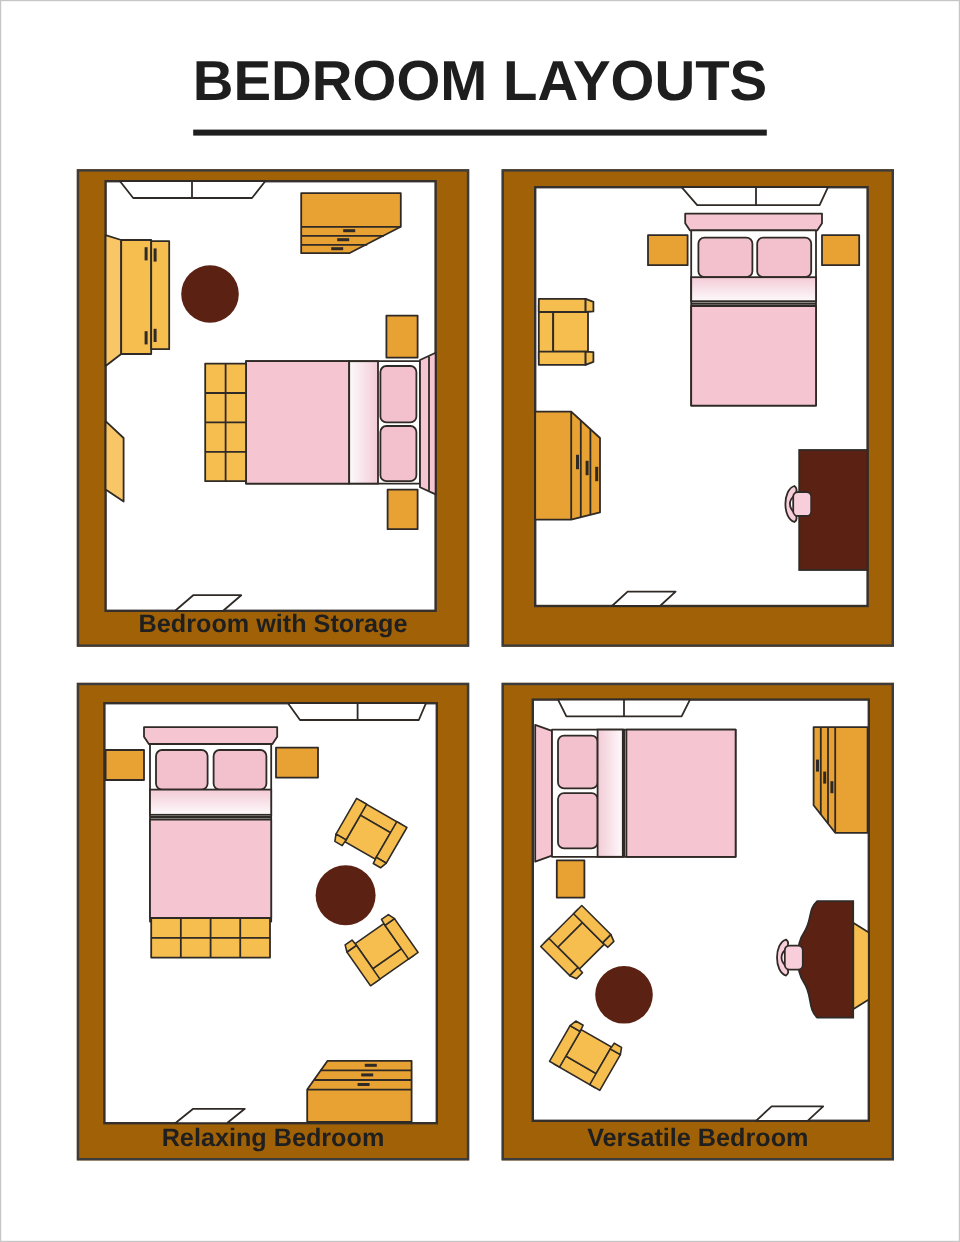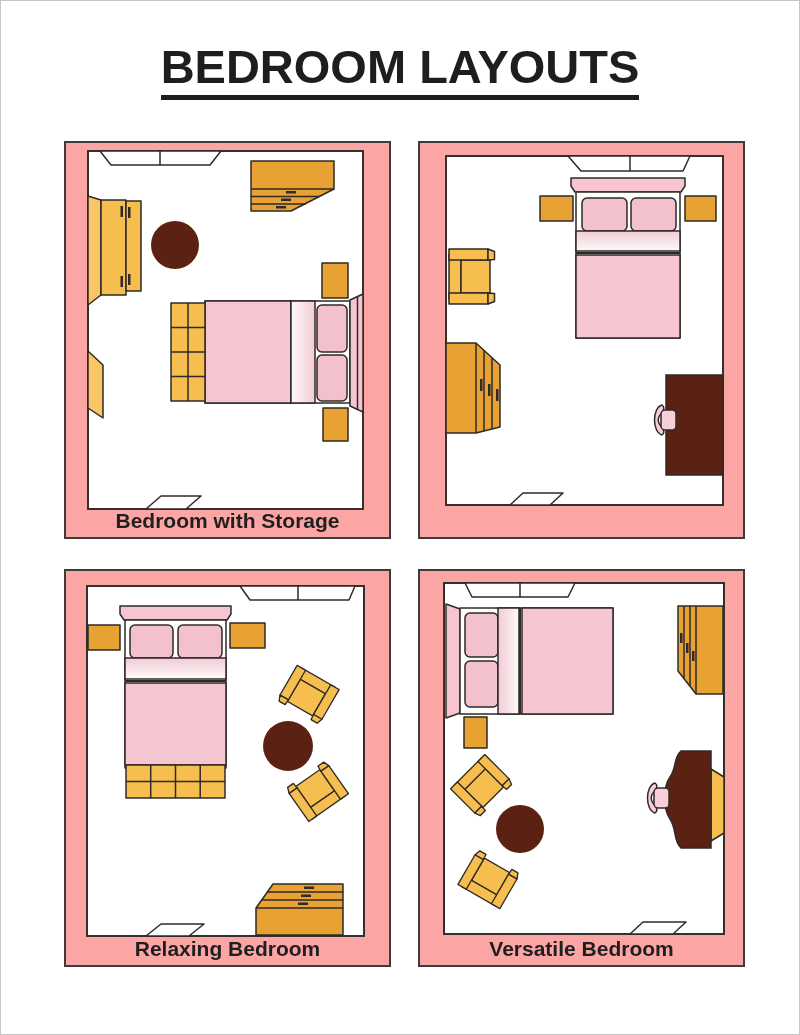--- a/index.html
+++ b/index.html
@@ -6,22 +6,22 @@
     --orange_dark:#E8A133; --orange_light:#F6BE4F; --orange_pale:#F8C667;
     --pink:#F5C6D2; --pink_pillow:#F3C0CD; --pink_chair:#F7CEDA;
     --brown:#5B2213; --outline:#2F2A26; --wall:#35302C;
     --panel_border:#3C3C3C; --title_color:#1E1E1E;
   }
   *{margin:0;padding:0;box-sizing:border-box}
   body{background:#fff;font-family:"Liberation Sans",sans-serif;}
   .page{position:relative;width:800px;height:1035px;background:#fff;border:1px solid #c6c6c6;overflow:hidden;}
   .title-wrap{position:absolute;top:0;left:0;width:100%;padding-top:42px;text-align:center;}
   h1.title{display:inline-block;font-size:47px;font-weight:700;letter-spacing:0px;color:var(--title_color);
-    border-bottom:5px solid var(--title_color);padding-bottom:5px;line-height:1;}
-  .panel{position:absolute;width:327px;height:398px;border:2px solid var(--panel_border);background:#fca5a5;}
+    border-bottom:5px solid var(--title_color);padding-bottom:18px;line-height:1;}
+  .panel{position:absolute;width:327px;height:398px;border:2px solid var(--panel_border);background:#a16207;}
   .panel svg{position:absolute;top:0;left:0;}
   .p1{left:63px;top:140px}.p2{left:417px;top:140px}.p3{left:63px;top:568px}.p4{left:417px;top:568px}
   .caption{position:absolute;left:0;bottom:4px;width:100%;text-align:center;
     font-size:21px;font-weight:700;color:#1F1F1F;letter-spacing:0px;}
   
   .room{fill:#fff;stroke:var(--wall);stroke-width:2}
   .ln{stroke:var(--outline);stroke-width:1.5;fill:none}
   .ln2{stroke:var(--outline);stroke-width:2;fill:none}
   .od{fill:var(--orange_dark);stroke:var(--outline);stroke-width:1.5;stroke-linejoin:round}
   .ol{fill:var(--orange_light);stroke:var(--outline);stroke-width:1.5;stroke-linejoin:round}

